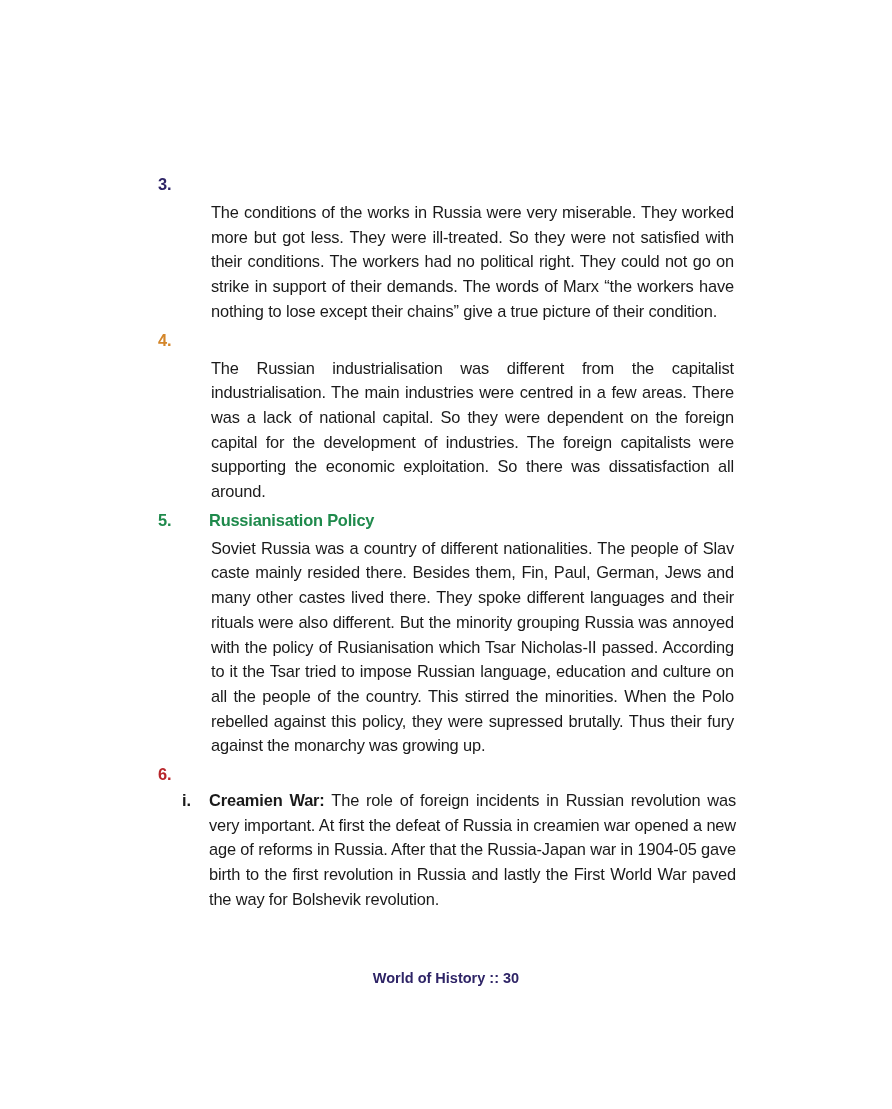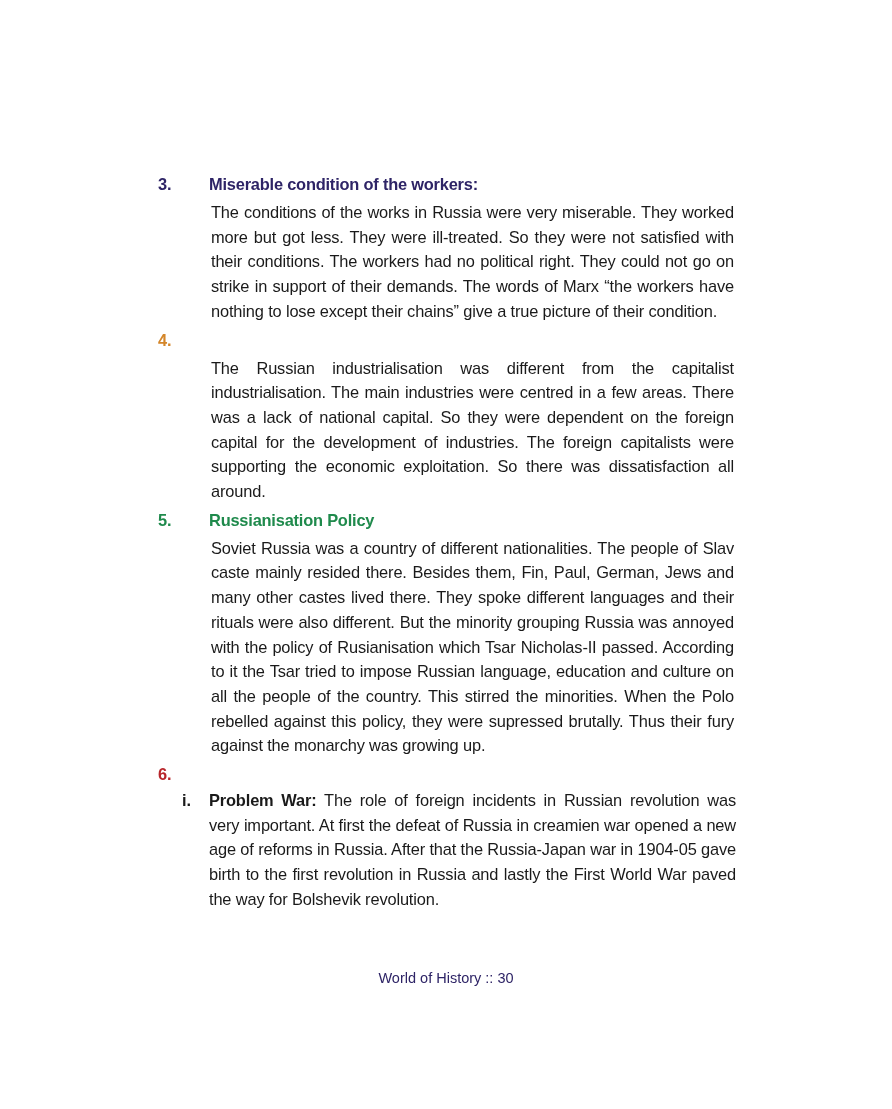--- a/index.html
+++ b/index.html
@@ -20,34 +20,33 @@
     .para {
       margin-left: 51px; width: 527px; text-align: justify;
       line-height: 24.7px; letter-spacing: -0.15px;
     }
     .para p { margin: 2px; }
     .sub { position: relative; margin-left: 51px; width: 527px; line-height: 24.7px; text-align: justify; letter-spacing: -0.15px; }
     .sub .roman { position: absolute; left: -27px; top: 0; font-weight: bold; }
     .sub .lead { font-weight: bold; }
     .footer {
       position: absolute; left: 0; top: 966px; width: 892px; text-align: center;
-      font-family: "Liberation Sans", sans-serif; font-weight: normal; font-size: 14.5px;
+      font-family: "Liberation Sans", sans-serif; font-weight: bold; font-size: 14.5px;
       height: 24px; line-height: 24px;
     }
   </style>
 </head>
 <body>
 
 <div class="page">
   <div class="content">
 
     <div class="section">
       <div class="heading" style="color:#2e2466;">
         <span class="num">3.</span>
-        <span class="title">Miserable condition of the workers:</span>
       </div>
       <div class="para">
         <p>The conditions of the works in Russia were very miserable. They worked more but got less. They were ill-treated. So they were not satisfied with their conditions. The workers had no political right. They could not go on strike in support of their demands. The words of Marx “the workers have nothing to lose except their chains” give a true picture of their condition.</p>
       </div>
     </div>
 
     <div class="section">
       <div class="heading" style="color:#d4862a;">
         <span class="num">4.</span>
       </div>
@@ -65,20 +64,20 @@
         <p>Soviet Russia was a country of different nationalities. The people of Slav caste mainly resided there. Besides them, Fin, Paul, German, Jews and many other castes lived there. They spoke different languages and their rituals were also different. But the minority grouping Russia was annoyed with the policy of Rusianisation which Tsar Nicholas-II passed. According to it the Tsar tried to impose Russian language, education and culture on all the people of the country. This stirred the minorities. When the Polo rebelled against this policy, they were supressed brutally. Thus their fury against the monarchy was growing up.</p>
       </div>
     </div>
 
     <div class="section">
       <div class="heading" style="color:#b8262b;">
         <span class="num">6.</span>
       </div>
       <div class="sub">
         <span class="roman">i.</span>
-        <span class="lead">Problem War:</span><span> The role of foreign incidents in Russian revolution was very important. At first the defeat of Russia in creamien war opened a new age of reforms in Russia. After that the Russia-Japan war in 1904-05 gave birth to the first revolution in Russia and lastly the First World War paved the way for Bolshevik revolution.</span>
+        <span class="lead">Creamien War:</span><span> The role of foreign incidents in Russian revolution was very important. At first the defeat of Russia in creamien war opened a new age of reforms in Russia. After that the Russia-Japan war in 1904-05 gave birth to the first revolution in Russia and lastly the First World War paved the way for Bolshevik revolution.</span>
       </div>
     </div>
 
   </div>
 
   <div class="footer" style="color:#2e2466;">World of History :: 30</div>
 </div>
 
 </body></html>

